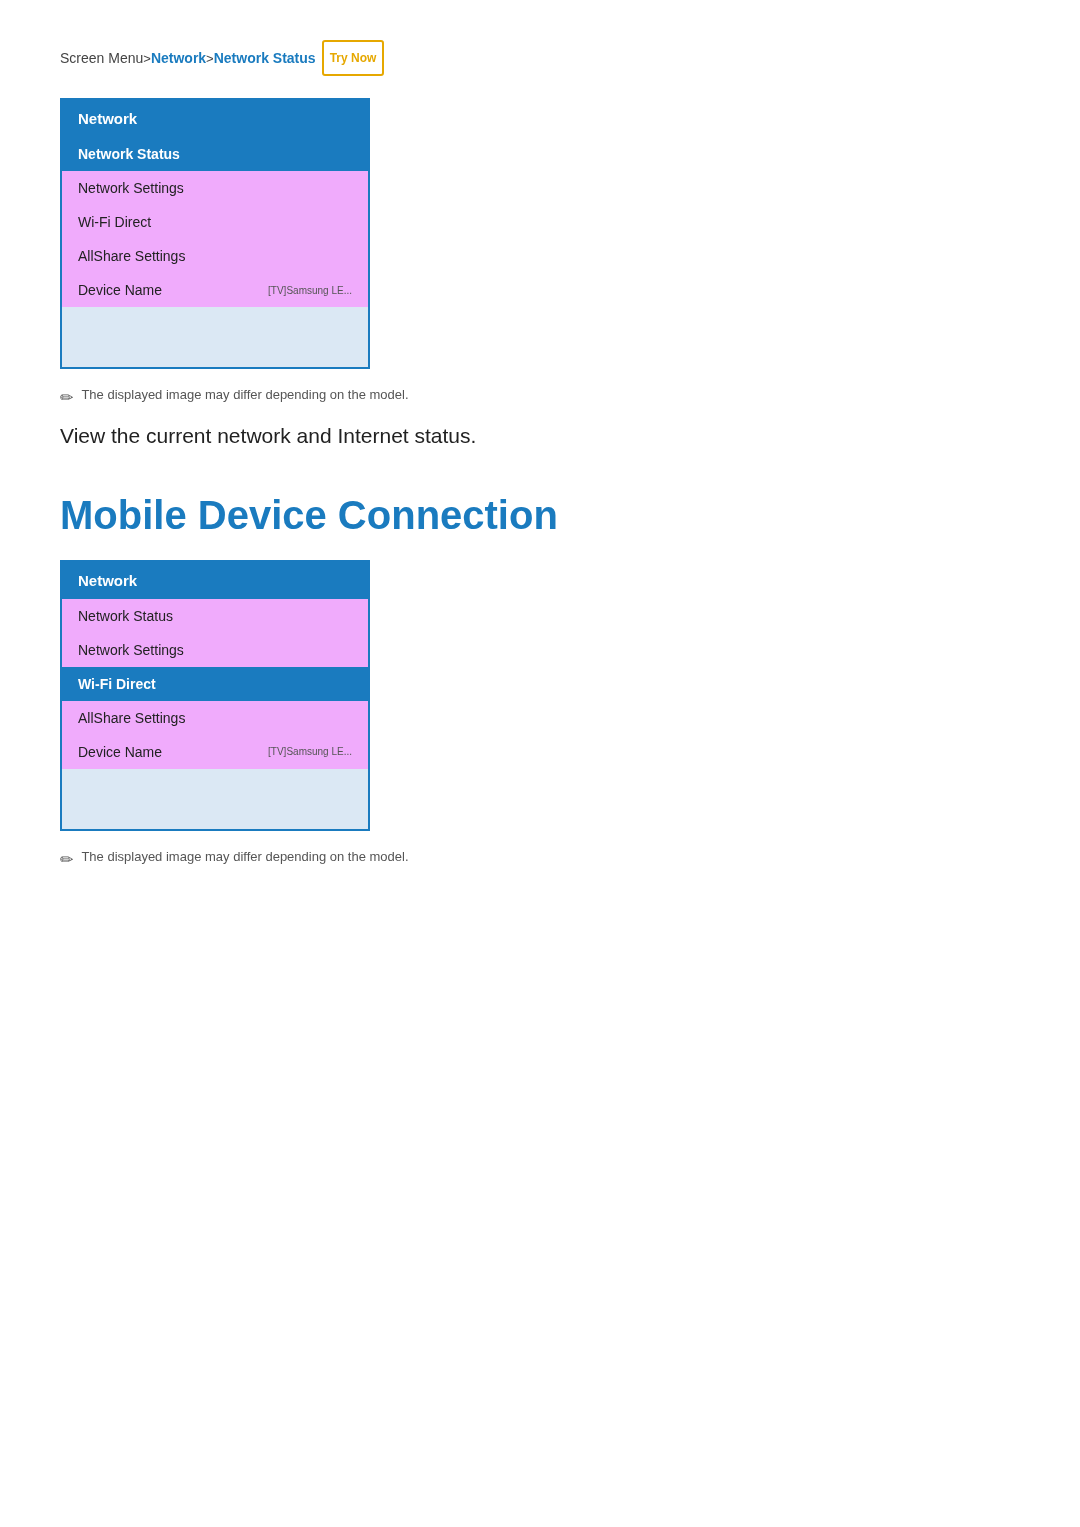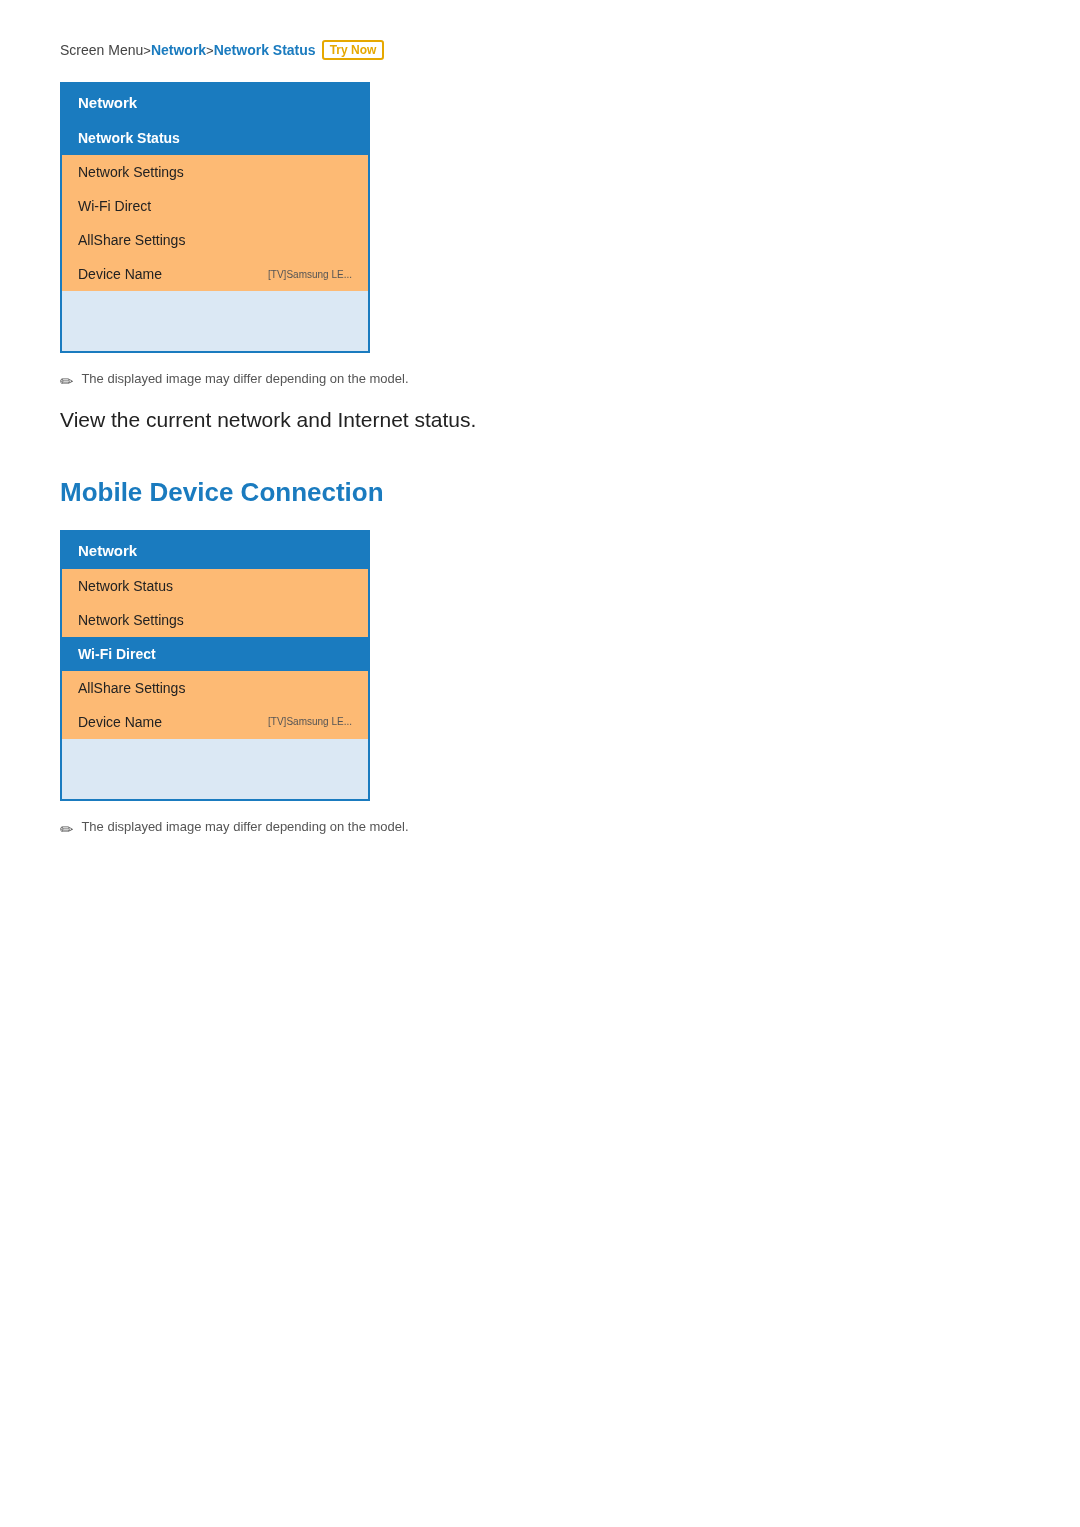--- a/index.html
+++ b/index.html
@@ -15,21 +15,21 @@
 
     h1 {
       color: #1a7bbf;
       font-size: 32px;
       font-weight: bold;
       margin-bottom: 18px;
     }
 
     h2 {
       color: #1a7bbf;
-      font-size: 26px;
+      font-size: 40px;
       font-weight: bold;
       margin-bottom: 22px;
     }
 
     .breadcrumb {
       font-size: 14px;
       color: #444;
       margin-bottom: 22px;
       display: flex;
       align-items: center;
@@ -44,21 +44,21 @@
       color: #1a7bbf;
       font-weight: bold;
     }
 
     .try-now-badge {
       display: inline-block;
       border: 2px solid #e6a800;
       color: #e6a800;
       font-size: 12px;
       font-weight: bold;
-      padding: 1px 6px;
+      padding: 9px 6px;
       border-radius: 3px;
       margin-left: 6px;
       vertical-align: middle;
     }
 
     .menu-box {
       width: 310px;
       border: 2px solid #1a7bbf;
       background: #f4f8fc;
       margin-bottom: 18px;
@@ -69,21 +69,21 @@
       color: #fff;
       font-size: 15px;
       font-weight: bold;
       padding: 10px 16px;
     }
 
     .menu-item {
       padding: 9px 16px;
       font-size: 14px;
       color: #222;
-      background: #fdba74;
+      background: #f0abfc;
       display: flex;
       justify-content: space-between;
       align-items: center;
     }
 
     .menu-item.active {
       background: #1a7bbf;
       color: #fff;
       font-weight: bold;
     }

